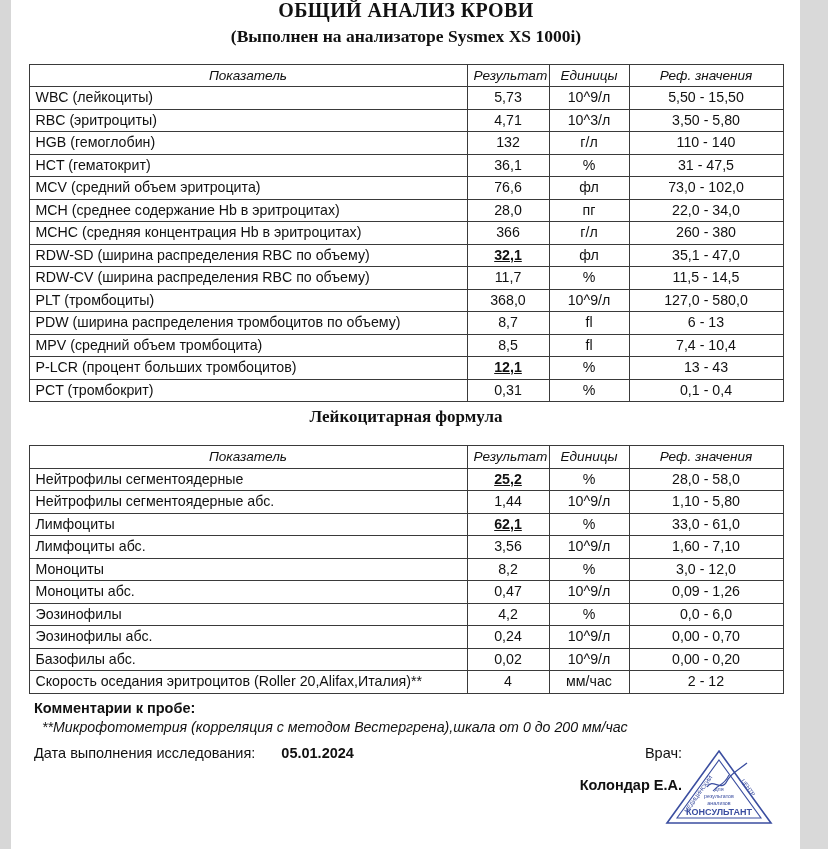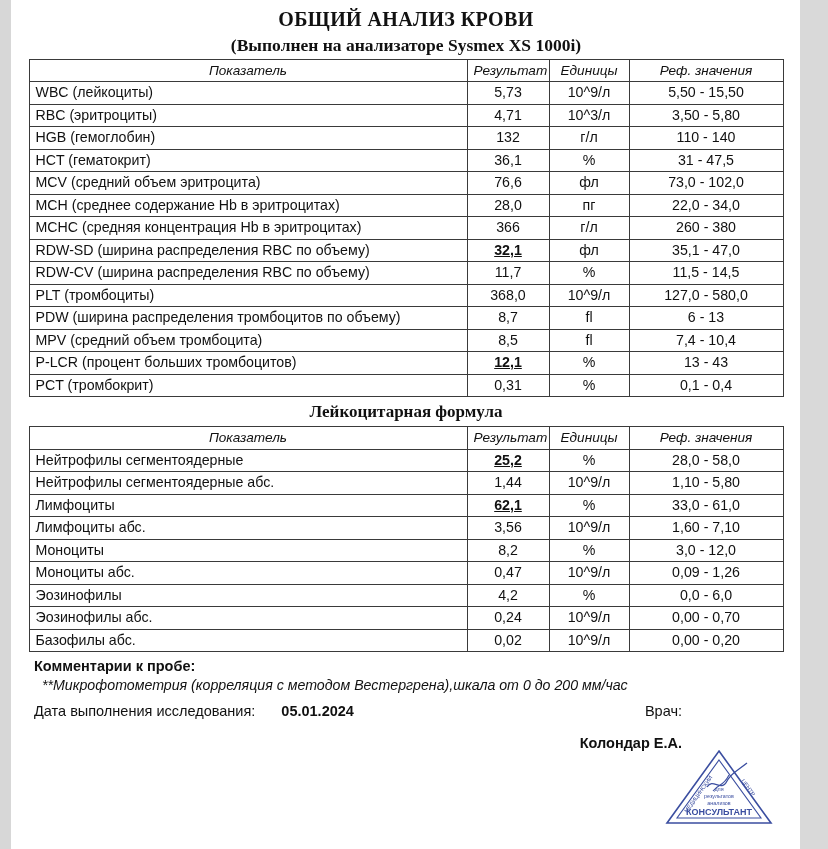--- a/index.html
+++ b/index.html
@@ -30,21 +30,20 @@
     position: absolute;
     left: 12px;
     top: 0;
     width: 788px;
     height: 849px;
     background: #ffffff;
   }
 
   .title-block {
     text-align: center;
-    padding-top: 9px;
   }
   .doc-title {
     font-family: "Liberation Serif", serif;
     font-weight: bold;
     font-size: 20px;
     letter-spacing: 0.4px;
     line-height: 1.08;
   }
   .doc-subtitle {
     font-family: "Liberation Serif", serif;
@@ -58,21 +57,21 @@
     font-weight: bold;
     font-size: 17px;
     text-align: center;
     margin: 5px 0 2px 0;
   }
 
   table.lab {
     border-collapse: collapse;
     table-layout: fixed;
     width: 754px;
-    margin: 4px auto 0 auto;
+    margin: 18px auto 0 auto;
     font-size: 14.2px;
   }
   table.lab td, table.lab th {
     border: 1px solid #3a3a3a;
     padding: 0 6px;
     height: 21.5px;
     line-height: 21px;
     font-weight: normal;
     overflow: hidden;
     white-space: nowrap;
@@ -326,20 +325,26 @@
           <td class="result">0,24</td>
           <td class="units">10^9/л</td>
           <td class="ref">0,00 - 0,70</td>
         </tr>
         <tr>
           <td class="name">Базофилы абс.</td>
           <td class="result">0,02</td>
           <td class="units">10^9/л</td>
           <td class="ref">0,00 - 0,20</td>
         </tr>
+        <tr>
+          <td class="name">Скорость оседания эритроцитов (Roller 20,Alifax,Италия)**</td>
+          <td class="result">4</td>
+          <td class="units">мм/час</td>
+          <td class="ref">2 - 12</td>
+        </tr>
       </tbody>
   </table>
 
   <div class="comments">
     <div class="comments-title">Комментарии к пробе:</div>
     <div class="comments-note">**Микрофотометрия (корреляция с методом Вестергрена),шкала от 0 до 200 мм/час</div>
   </div>
 
   <div class="footer-row">
     <span class="date-label">Дата выполнения исследования:</span>

